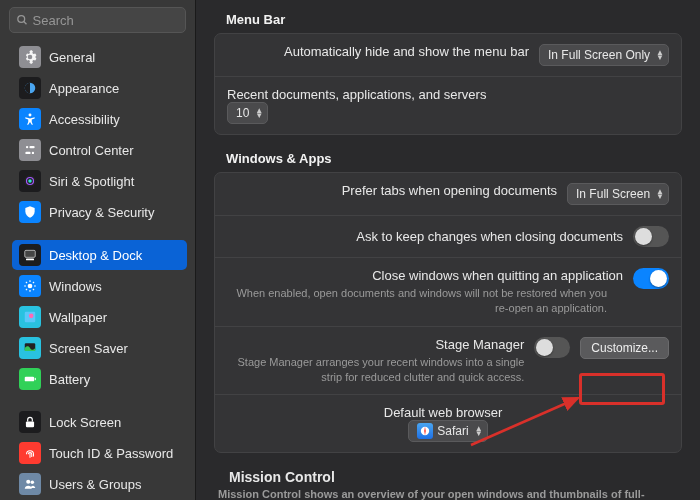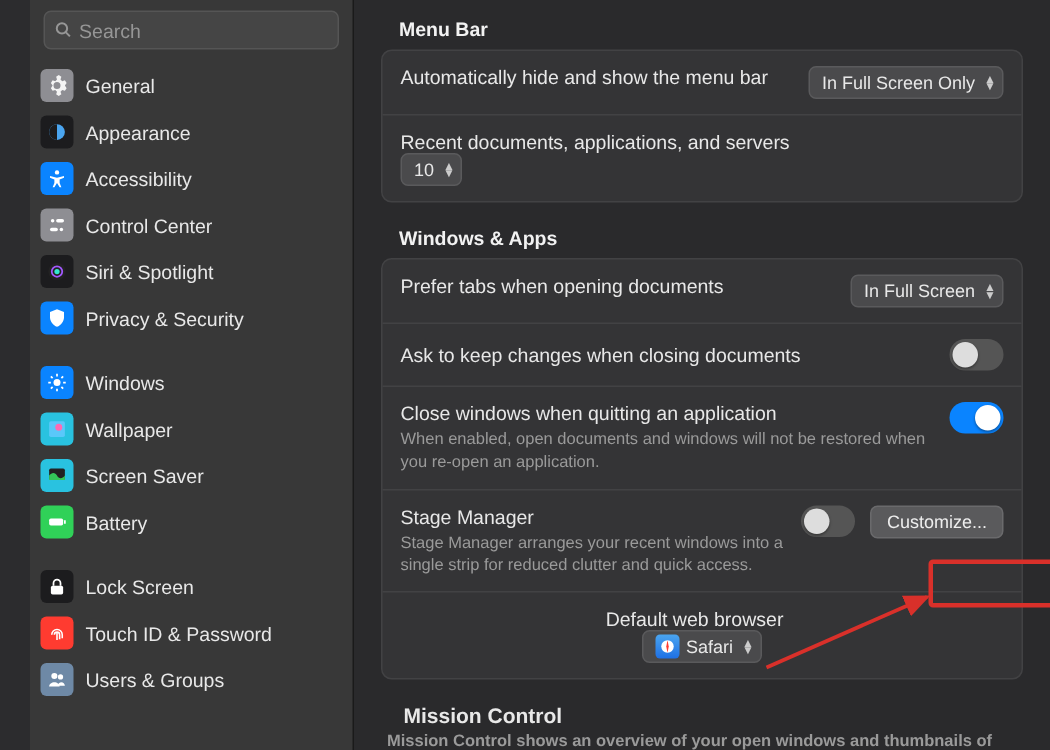--- a/index.html
+++ b/index.html
@@ -1,31 +1,31 @@
 <!DOCTYPE html>
 <html><head>
 <meta charset="utf-8">
 <style>
 * { margin: 0; padding: 0; box-sizing: border-box; }
 body { font-family: -apple-system, "Helvetica Neue", Arial, sans-serif; background: #2c2c2e; color: #e8e8e8; width: 700px; height: 500px; overflow: hidden; font-size: 13px; display: flex; }
-.sidebar { width: 216px; background: #383838; display: flex; flex-direction: column; border-right: 1px solid #1a1a1a; margin-left: 20px; }
+.sidebar { width: 196px; background: #383838; display: flex; flex-direction: column; border-right: 1px solid #1a1a1a; }
 .search-wrap { padding: 7px 9px 7px 9px; }
 .search { display: flex; align-items: center; background: #454545; border-radius: 5px; padding: 3px 6px; height: 26px; border: 1px solid #555; }
 .search input { background: transparent; border: none; outline: none; color: #ddd; font-size: 13px; width: 100%; margin-left: 4px; }
 .search input::placeholder { color: #969696; }
-.sidebar-list { flex: 1; overflow-y: auto; padding: 2px 8px 0 0; }
+.sidebar-list { flex: 1; overflow-y: auto; padding: 2px 8px 0 12px; }
 .side-item { display: flex; align-items: center; padding: 4px 7px; border-radius: 5px; margin-bottom: 1px; cursor: default; }
 .side-item.selected { background: #0a63d6; color: #fff; }
 .side-icon { width: 22px; height: 22px; border-radius: 4px; display: flex; align-items: center; justify-content: center; margin-right: 8px; flex-shrink: 0; }
 .side-label { font-size: 13px; }
 .side-gap { height: 12px; }
 .content { flex: 1; background: #2a2a2c; overflow-y: auto; padding: 8px 18px 12px 18px; position: relative; }
 .section-title { font-weight: 600; font-size: 13px; color: #f2f2f2; margin: 4px 4px 6px 12px; }
 .card { background: #343436; border-radius: 7px; border: 1px solid #424244; margin-bottom: 16px; }
-.row { display: flex; align-items: flex-start; padding: 10px 12px; border-bottom: 1px solid #424244; }
+.row { display: flex; align-items: flex-start; padding: 10px 12px; border-bottom: 1px solid #424244; text-align: right; }
 .card .row:last-child { border-bottom: none; flex-direction: column; }
 .row-left { flex: 1; padding-right: 10px; }
 .row-label { font-size: 13px; color: #e8e8e8; }
 .row-sub { font-size: 11px; color: #9a9a9a; line-height: 1.35; margin-top: 3px; max-width: 380px; }
 .popup { display: inline-flex; align-items: center; background: #4a4a4c; border: 1px solid #5a5a5c; border-radius: 5px; padding: 2px 4px 2px 8px; font-size: 12px; height: 22px; gap: 4px; }
 .popup .updn { display: flex; flex-direction: column; line-height: 5px; font-size: 8px; color: #ccc; margin-left: 2px; }
 .switch { width: 36px; height: 21px; border-radius: 11px; background: #555; position: relative; flex-shrink: 0; }
 .switch::after { content: ""; position: absolute; width: 17px; height: 17px; background: #ddd; border-radius: 50%; top: 2px; left: 2px; box-shadow: 0 1px 2px rgba(0,0,0,.4); }
 .switch.on { background: #0a84ff; }
 .switch.on::after { left: auto; right: 2px; background: #fff; }
@@ -100,20 +100,29 @@
       </div>
       <div class="side-item">
         <div class="side-icon" style="background: rgb(10, 132, 255);">
           <svg width="14" height="14" viewBox="0 0 24 24" fill="#fff">
             <path d="M12 2l8 3v6c0 5-3.5 9-8 11-4.5-2-8-6-8-11V5z"></path>
           </svg>
         </div>
         <div class="side-label">Privacy &amp; Security</div>
       </div>
       <div class="side-gap"></div>
+      <div class="side-item selected">
+        <div class="side-icon" style="background: rgb(28, 28, 30);">
+          <svg width="14" height="14" viewBox="0 0 24 24" fill="#fff">
+            <rect x="3" y="4" width="18" height="12" rx="2" fill="#444" stroke="#fff"></rect>
+            <rect x="5" y="18" width="14" height="3" rx="1.5"></rect>
+          </svg>
+        </div>
+        <div class="side-label">Desktop &amp; Dock</div>
+      </div>
       <div class="side-item">
         <div class="side-icon" style="background: rgb(10, 132, 255);">
           <svg width="14" height="14" viewBox="0 0 24 24" fill="#fff">
             <circle cx="12" cy="12" r="4"></circle>
             <g stroke="#fff" stroke-width="2">
               <line x1="12" y1="2" x2="12" y2="5"></line>
               <line x1="12" y1="19" x2="12" y2="22"></line>
               <line x1="2" y1="12" x2="5" y2="12"></line>
               <line x1="19" y1="12" x2="22" y2="12"></line>
               <line x1="5" y1="5" x2="7" y2="7"></line>

